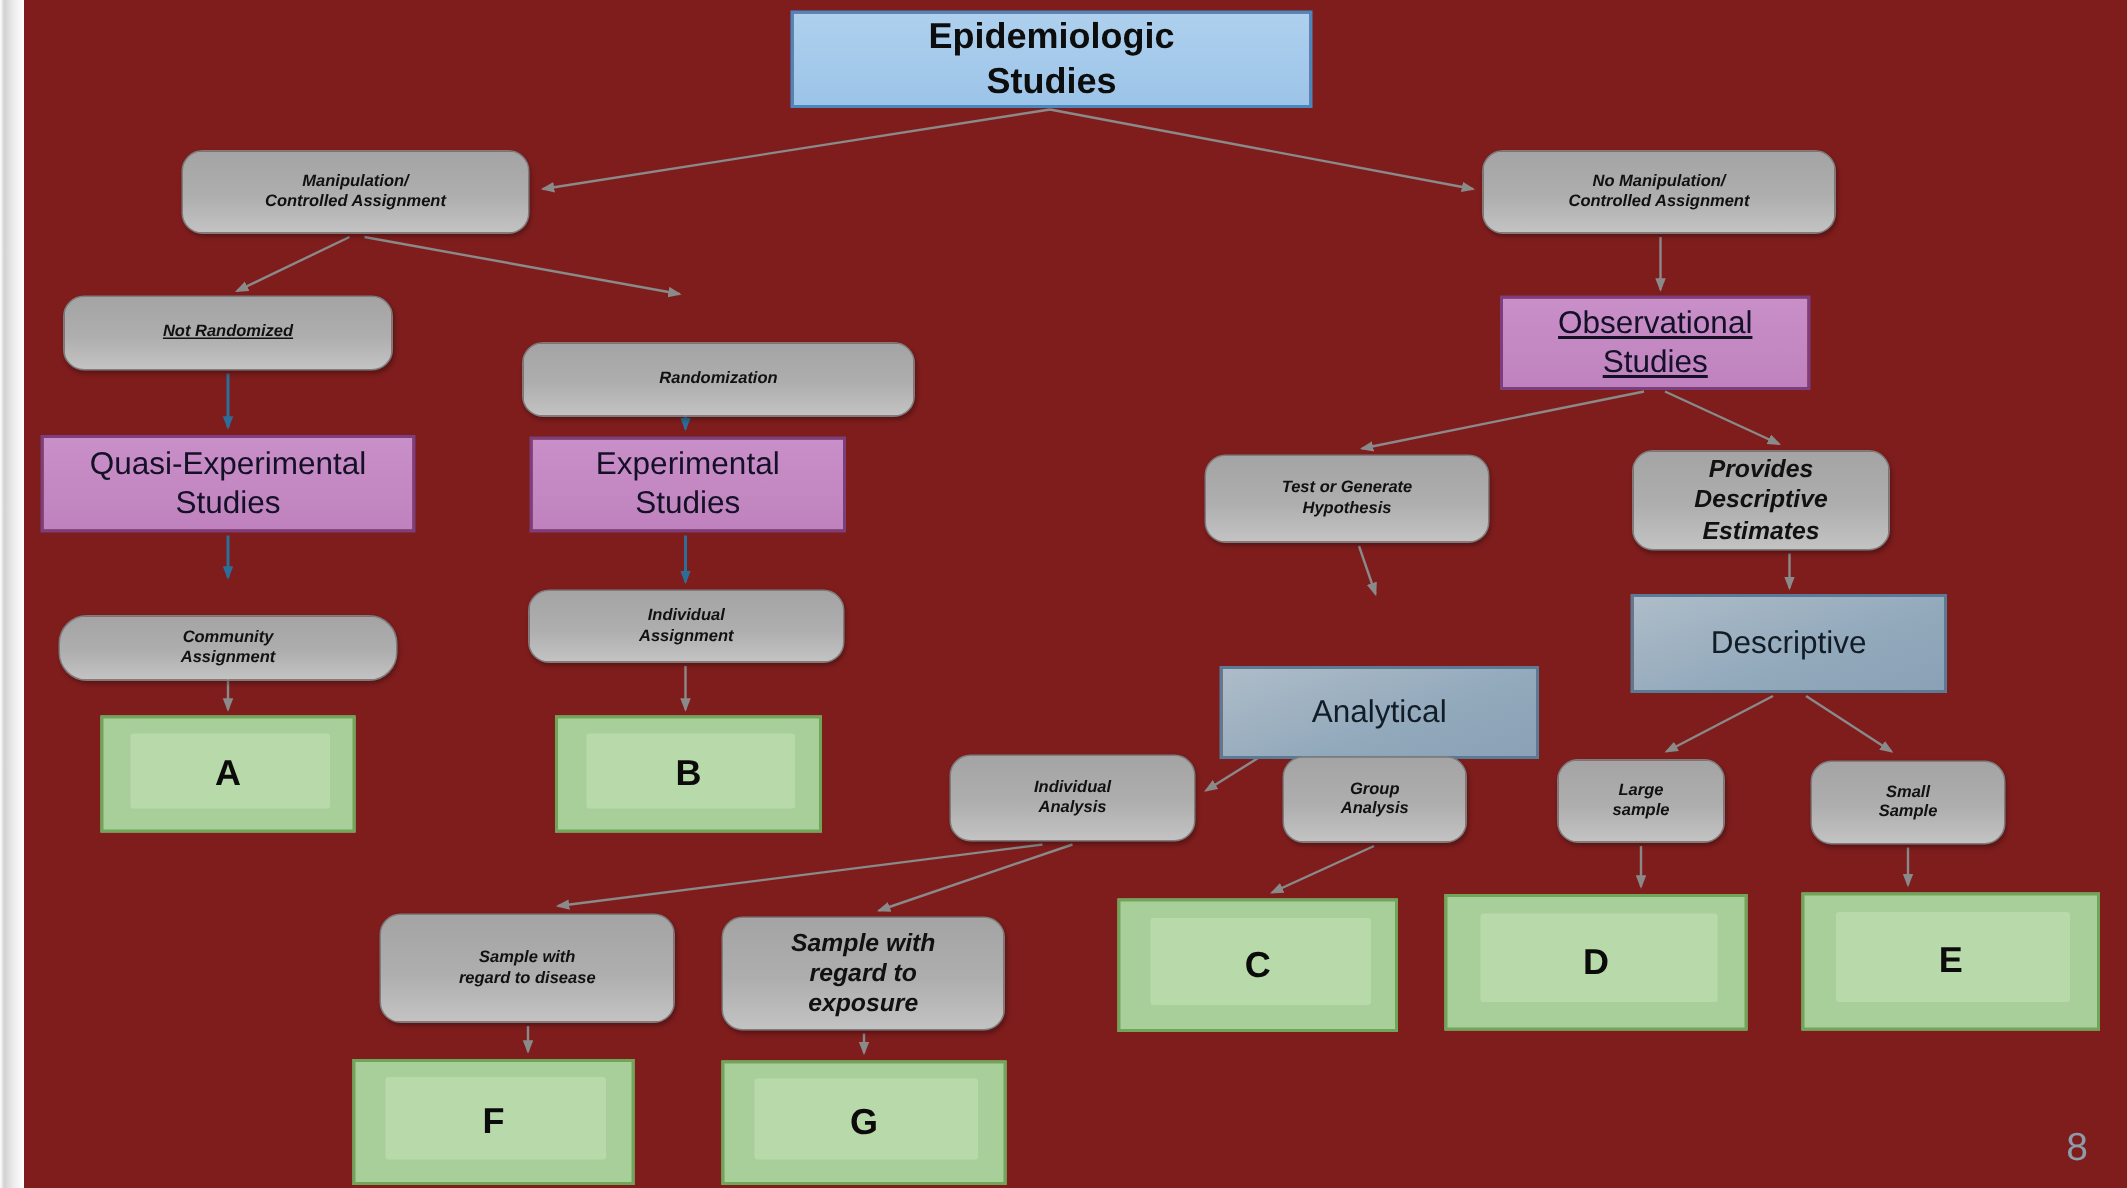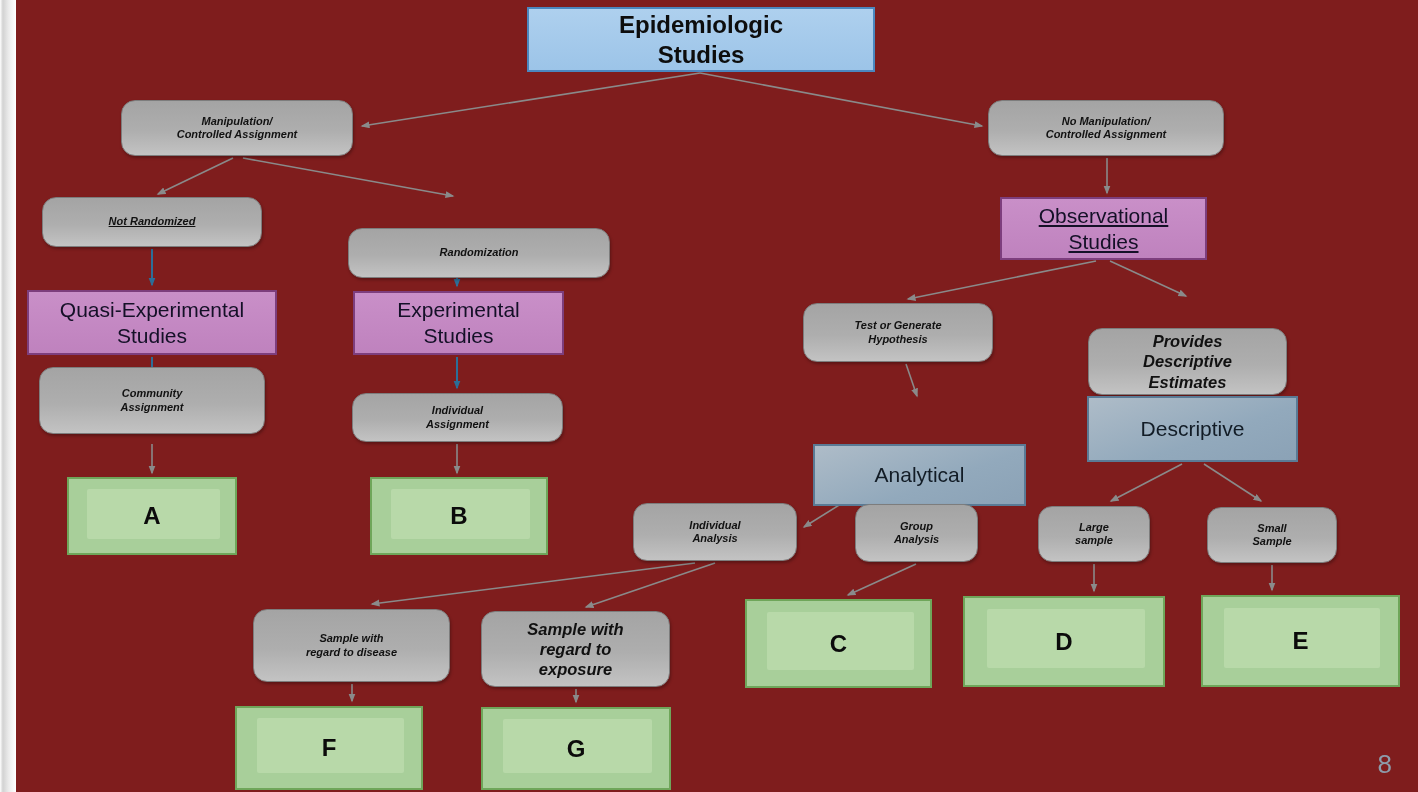--- a/index.html
+++ b/index.html
@@ -124,21 +124,21 @@
     <span class="lbl">Randomization</span>
   </div>
   <div class="node purple" style="left:27px;top:290px;width:250px;height:65px;">
     <span class="lbl">Quasi-Experimental
 Studies</span>
   </div>
   <div class="node purple" style="left:353px;top:291px;width:211px;height:64px;">
     <span class="lbl">Experimental
 Studies</span>
   </div>
-  <div class="node gray-r" style="left:39px;top:367px;width:226px;height:67px;">
+  <div class="node gray-r" style="left:39px;top:410px;width:226px;height:44px;border-radius:19px;">
     <span class="lbl">Community
 Assignment</span>
   </div>
   <div class="node gray-r" style="left:352px;top:393px;width:211px;height:49px;">
     <span class="lbl">Individual
 Assignment</span>
   </div>
   <div class="node green" style="left:67px;top:477px;width:170px;height:78px;">
     <div class="inner"></div>
     <span class="lbl">A</span>
@@ -153,21 +153,21 @@
 Controlled Assignment</span>
   </div>
   <div class="node purple" style="left:1000px;top:197px;width:207px;height:63px;text-decoration:underline;">
     <span class="lbl">Observational
 Studies</span>
   </div>
   <div class="node gray-r" style="left:803px;top:303px;width:190px;height:59px;">
     <span class="lbl">Test or Generate
 Hypothesis</span>
   </div>
-  <div class="node gray-r small-3line" style="left:1088px;top:300px;width:199px;height:67px;margin-top:28px;">
+  <div class="node gray-r small-3line" style="left:1088px;top:300px;width:172px;height:67px;">
     <span class="lbl">Provides
 Descriptive
 Estimates</span>
   </div>
   <div class="node steel" style="left:813px;top:400px;width:213px;height:62px;margin-top:44px;">
     <span class="lbl">Analytical</span>
   </div>
   <div class="node steel" style="left:1087px;top:396px;width:211px;height:66px;">
     <span class="lbl">Descriptive</span>
   </div>

